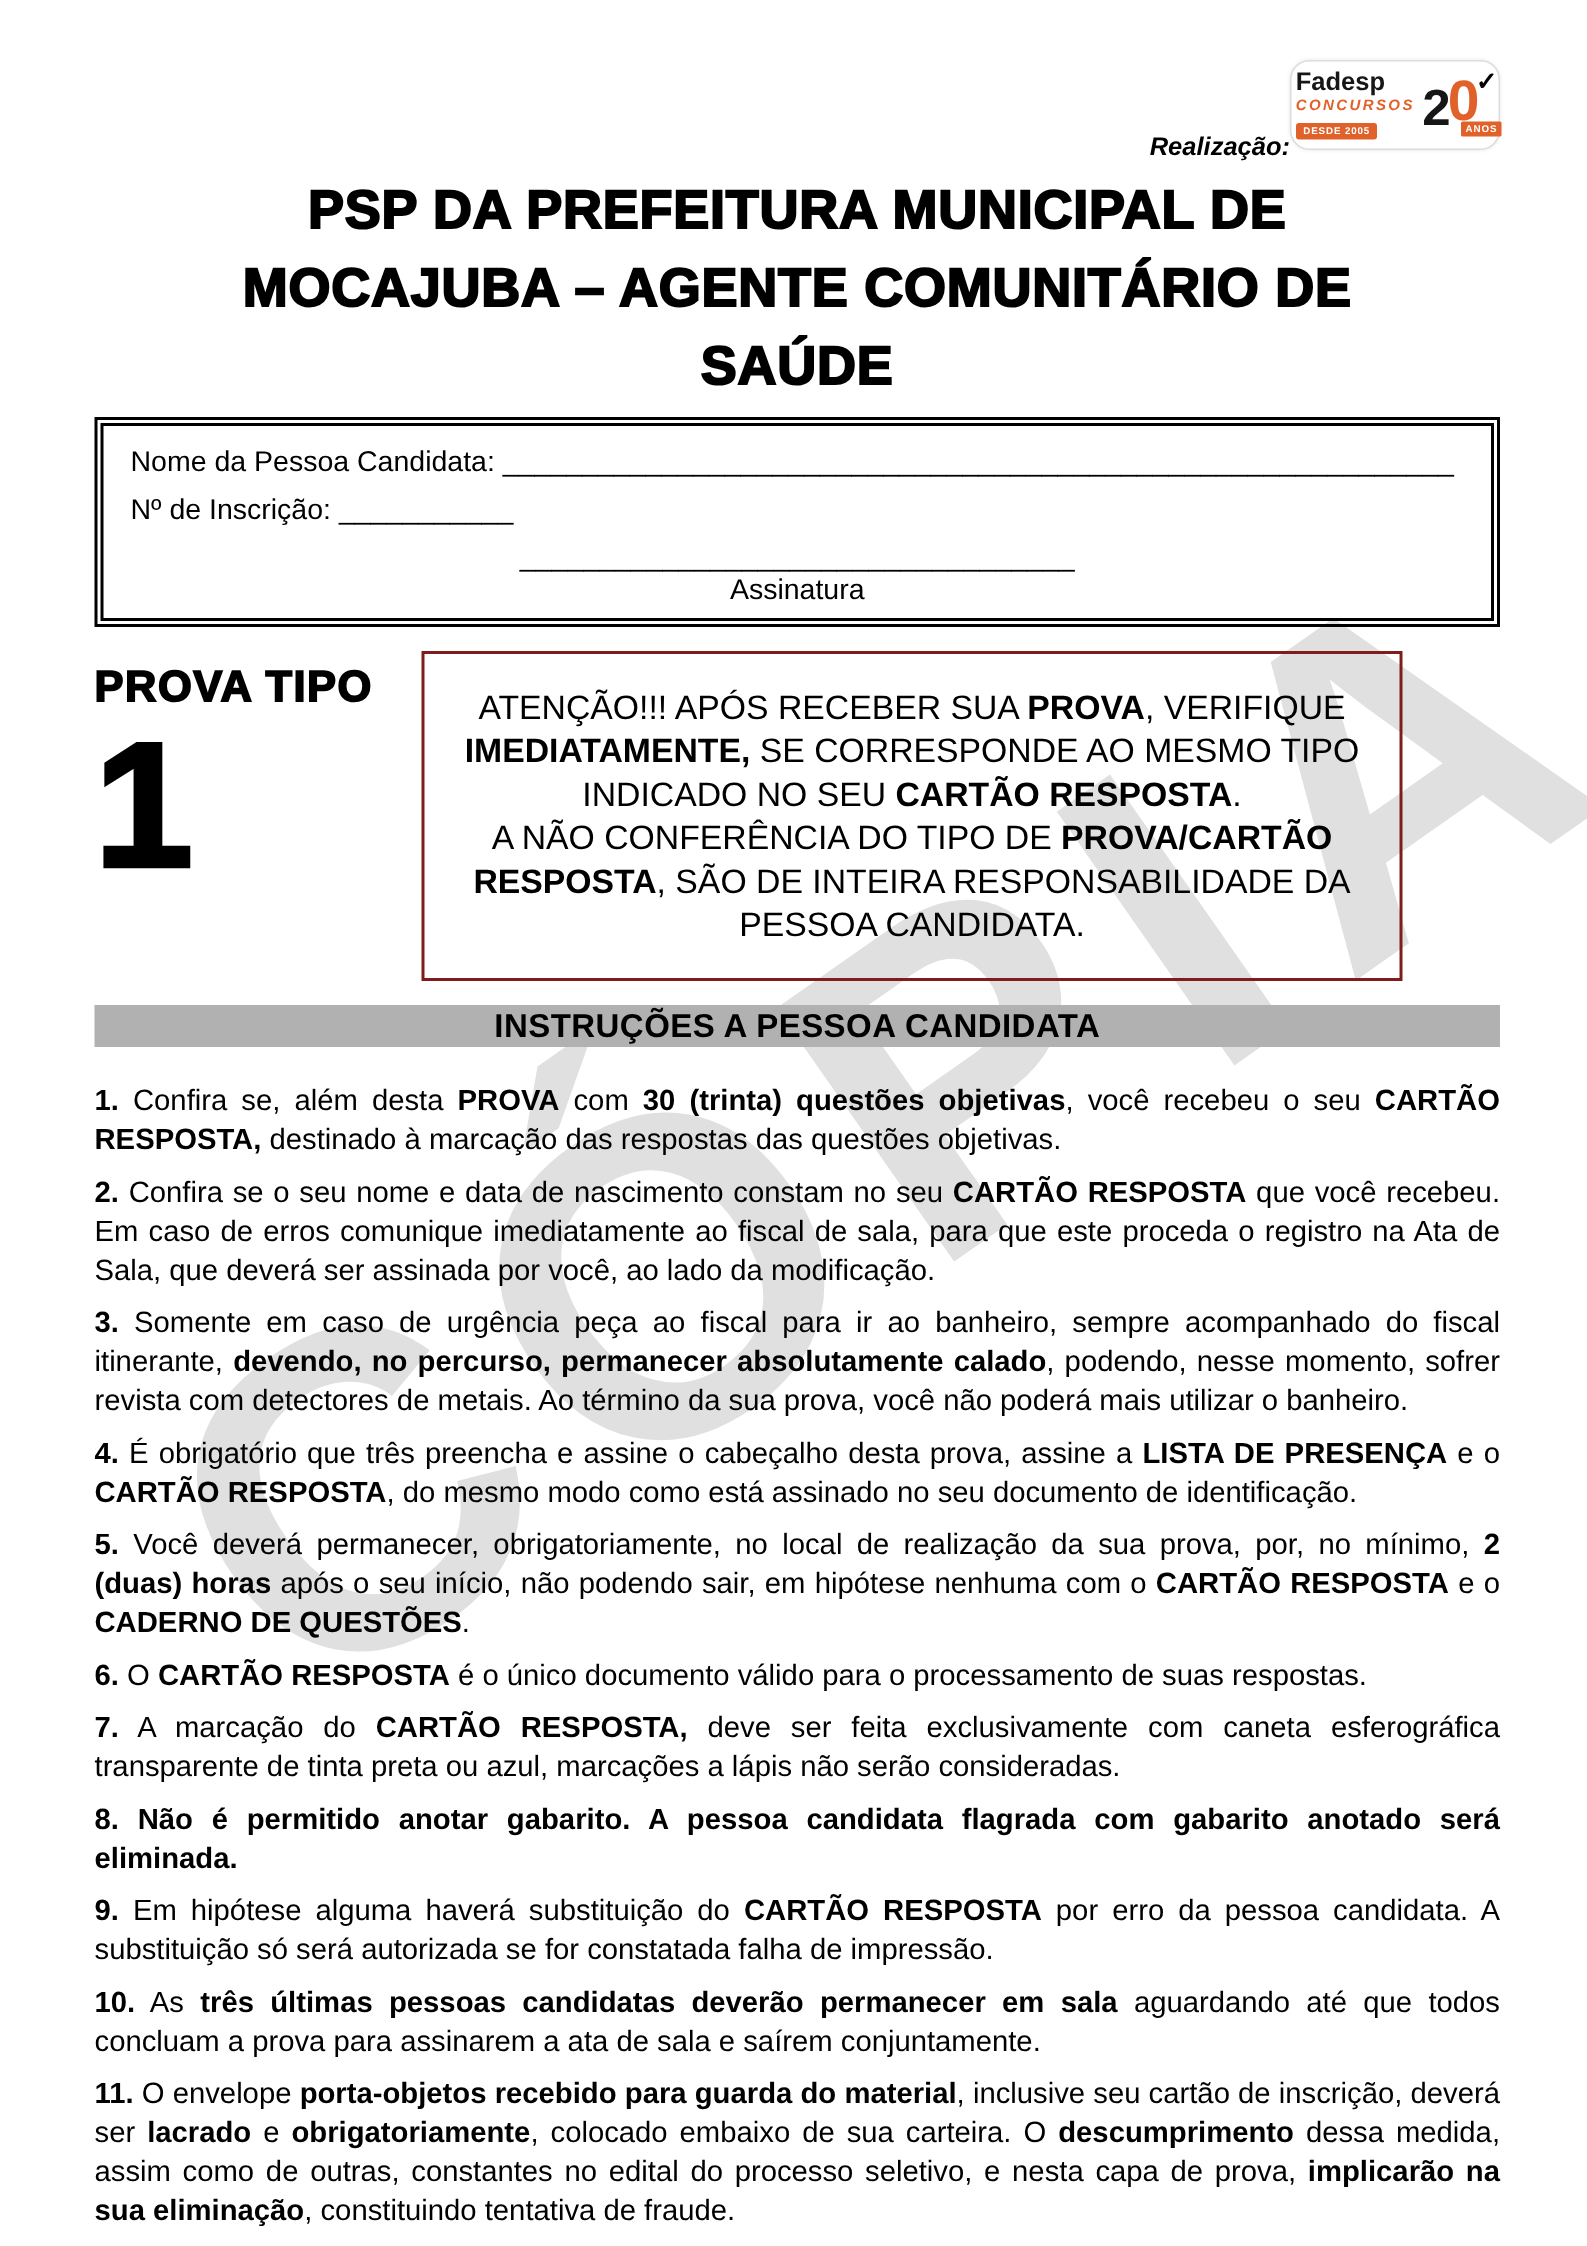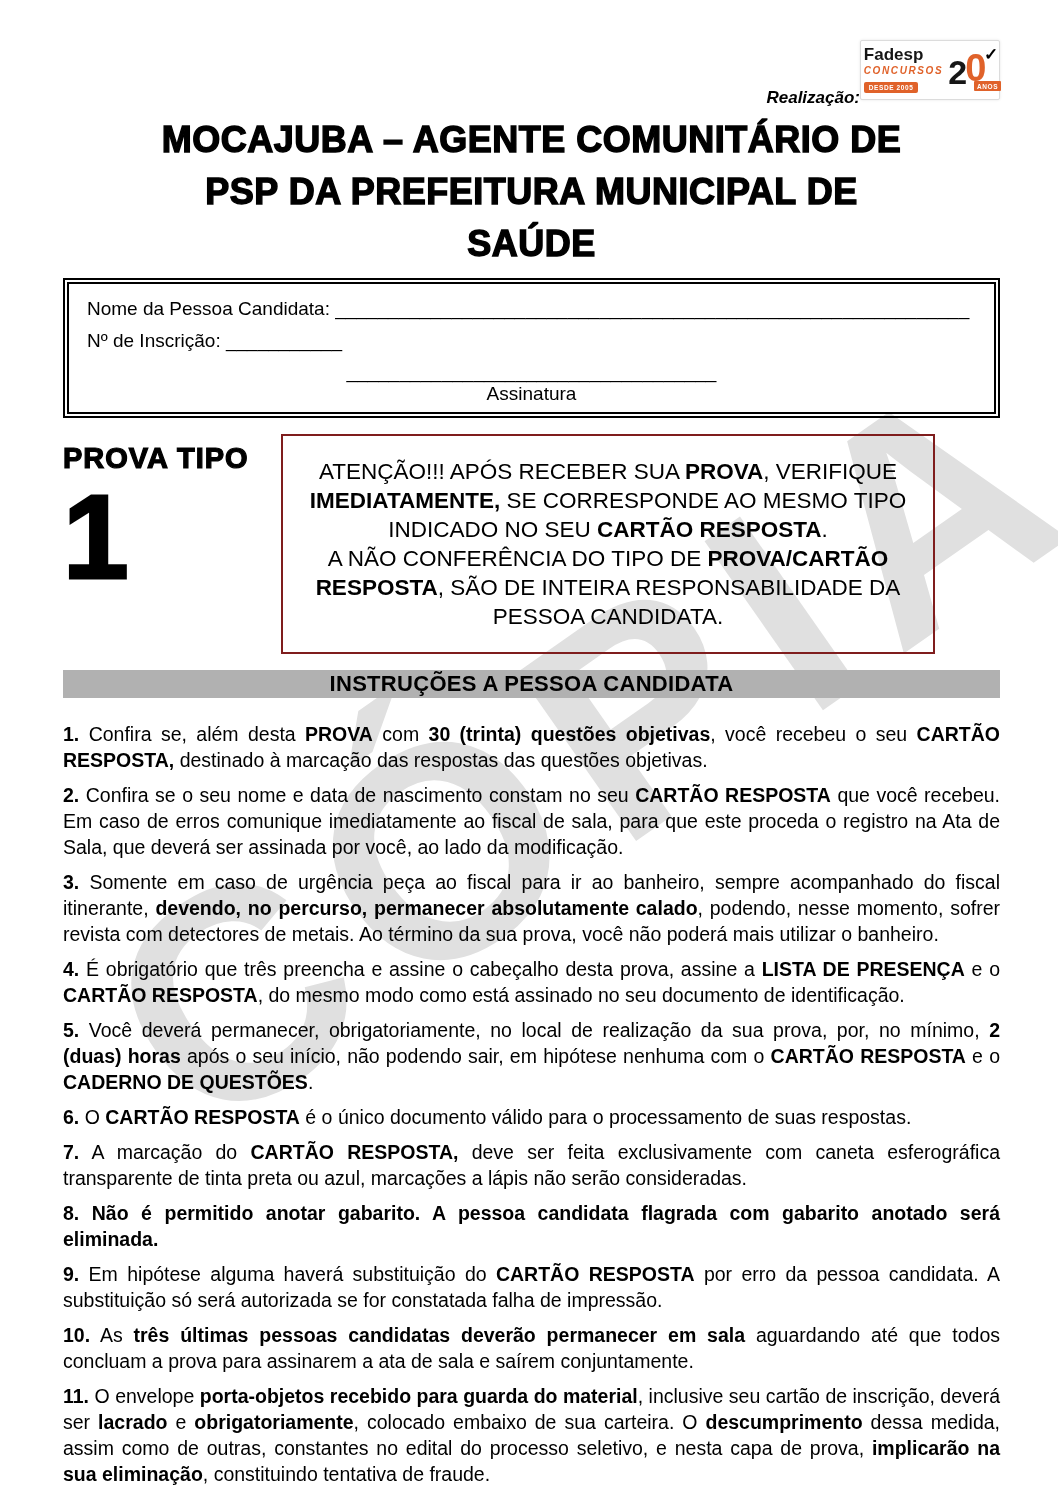--- a/index.html
+++ b/index.html
@@ -13,21 +13,21 @@
     transform:translate(-50%,-50%) rotate(-35deg);
     font-size:300px; font-weight:bold; letter-spacing:28px;
     color:#e0e0e0; white-space:nowrap; user-select:none;
   }
   .content { position:relative; z-index:1; padding:0 58px 0 63px; }
 
   
   .header { position:relative; height:112px; }
   .logo {
     position:absolute; right:0; top:40px; width:138px; height:58px;
-    background:#fff; border:1px solid #dcdcdc; border-radius:2px;
+    background:#fff; border:1px solid #dcdcdc; border-radius:13px;
     box-shadow:0 0 3px rgba(0,0,0,0.10);
     display:flex; align-items:center; justify-content:center; gap:5px;
   }
   .logo-left { text-align:left; }
   .logo-brand { font-size:17px; font-weight:bold; line-height:1; color:#161616; }
   .logo-sub { font-size:10px; font-weight:bold; color:#e0622a; letter-spacing:1.6px; margin-top:2px;font-style:italic; }
   .logo-since { display:inline-block; font-size:6.5px; font-weight:bold; color:#fff; background:#e0622a; border-radius:2px; padding:2px 5px; margin-top:2px; letter-spacing:0.6px; }
   .logo-right { position:relative; width:48px; height:46px; }
   .logo-2 { position:absolute; left:0; top:8px; font-size:34px; font-weight:bold; line-height:1; color:#161616; letter-spacing:-3px; }
   .logo-0 { position:absolute; left:17px; top:2px; font-size:38px; font-weight:bold; line-height:1; color:#e0622a; }
@@ -85,22 +85,22 @@
         <div class="logo-right">
           <span class="logo-2">2</span>
           <span class="logo-0">0</span>
           <span class="logo-check">✓</span>
           <span class="logo-anos">ANOS</span>
         </div>
       </div>
     </div>
 
     <h1 class="title">
+      <div>PSP DA PREFEITURA MUNICIPAL DE</div>
       <div>MOCAJUBA – AGENTE COMUNITÁRIO DE</div>
-      <div>PSP DA PREFEITURA MUNICIPAL DE</div>
       <div>SAÚDE</div>
     </h1>
 
     <div class="candidate-box">
       <div class="candidate-box-inner">
         <div class="cand-line">
           <span>Nome da Pessoa Candidata: </span><span class="blank">____________________________________________________________</span>
         </div>
         <div class="cand-line">
           <span>Nº de Inscrição: </span><span class="blank">___________</span>

